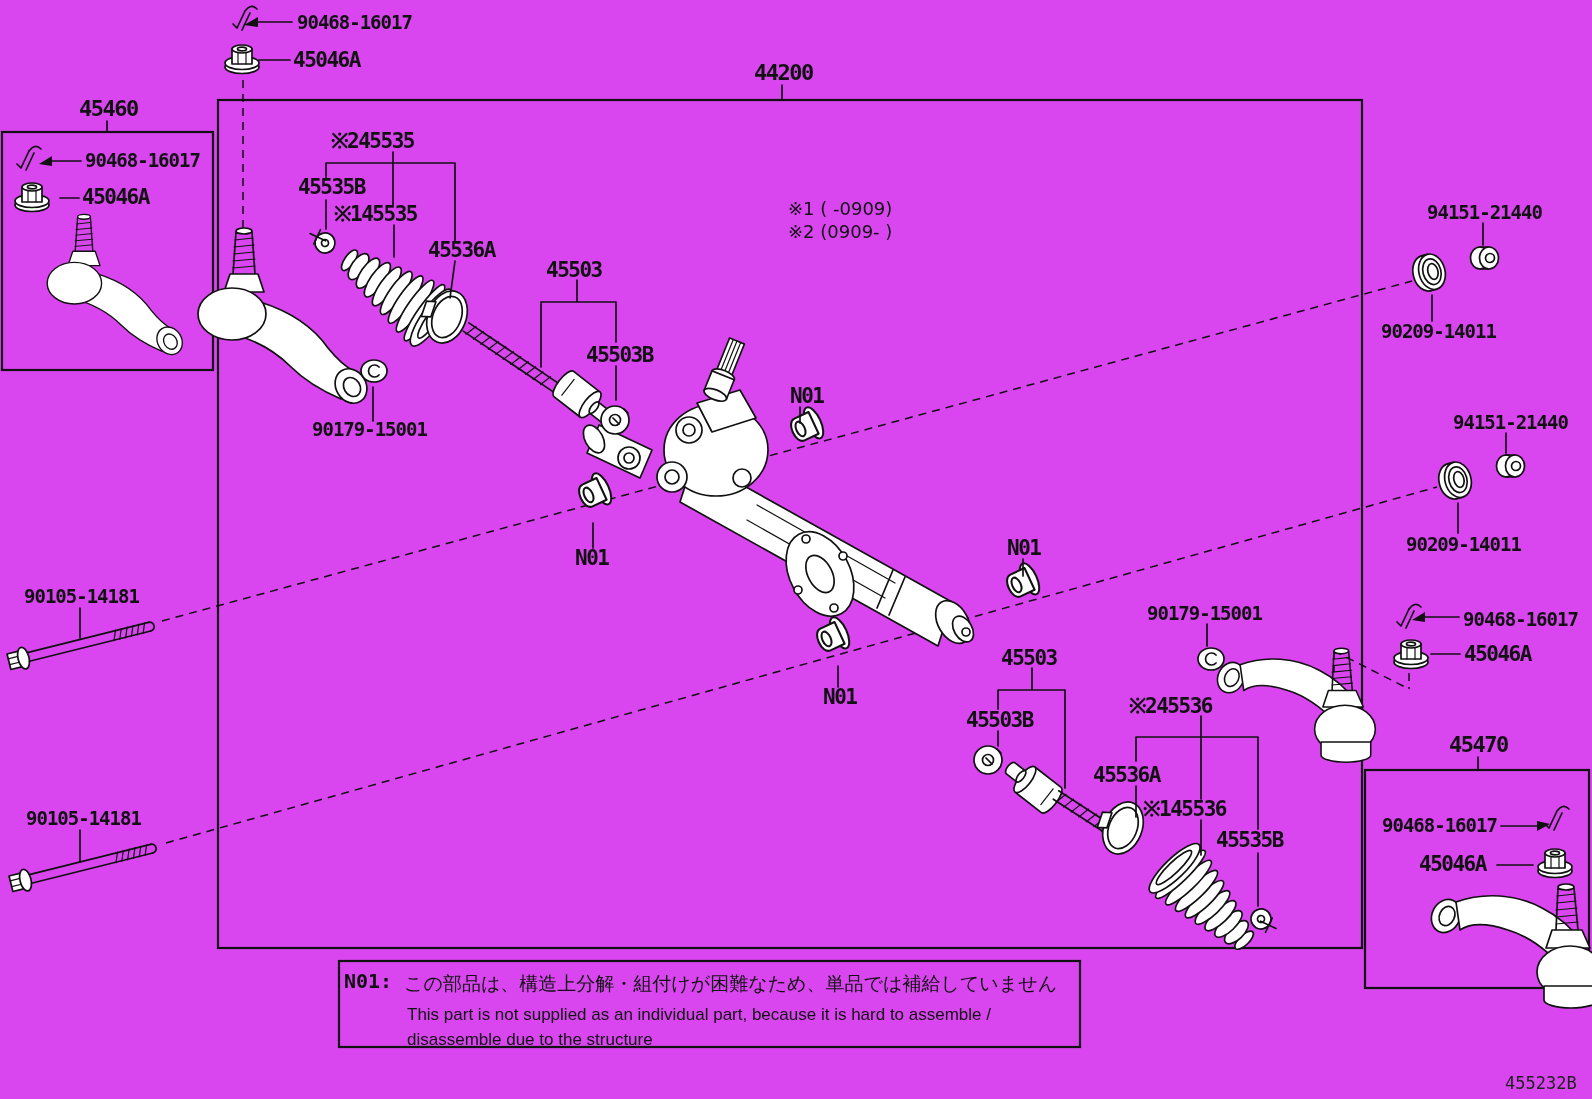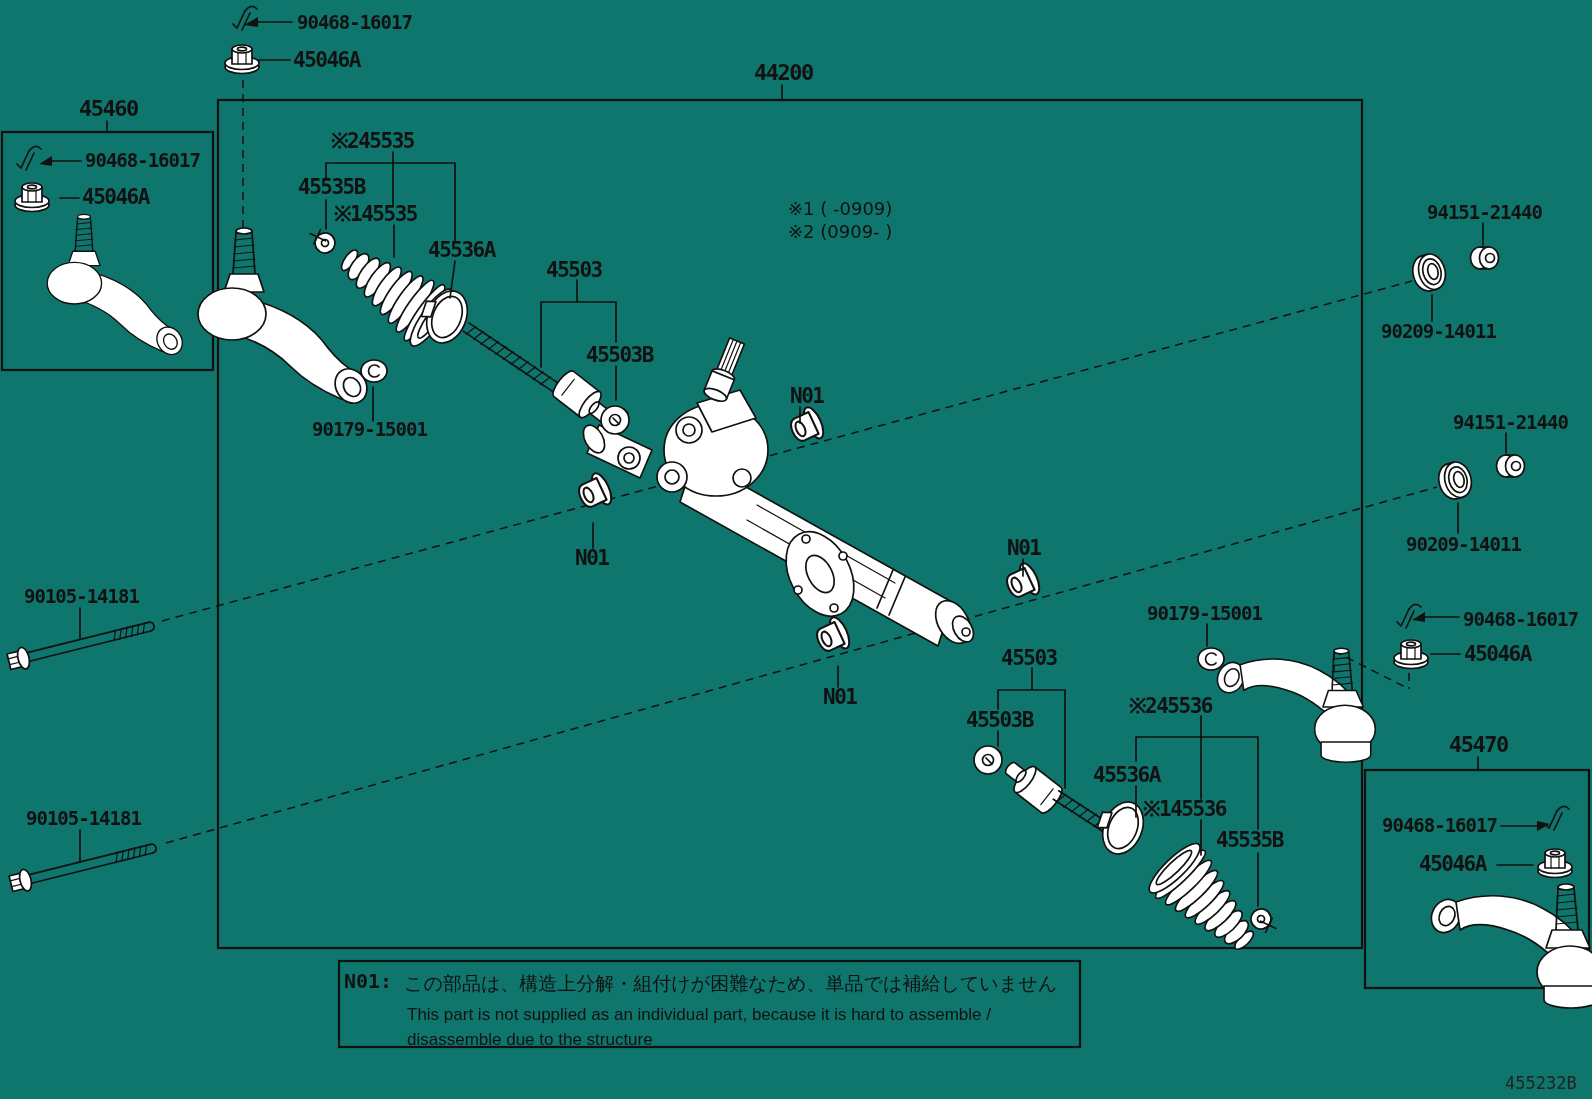--- a/index.html
+++ b/index.html
@@ -1,16 +1,16 @@
 <!DOCTYPE html>
 <html><head>
 <meta charset="utf-8">
 <style>
   html,body{margin:0;padding:0;background:#ffffff;}
-  .canvas{position:relative;width:1592px;height:1099px;background:#0f766e;overflow:hidden;text-decoration:underline;}
+  .canvas{position:relative;width:1592px;height:1099px;background:#d946ef;overflow:hidden;text-decoration:underline;}
   svg{display:block;}
   .pn{font:bold 19px "DejaVu Sans Mono",monospace;fill:#111;letter-spacing:-1px;}
   .pn-lg{font:bold 21px "DejaVu Sans Mono",monospace;fill:#111;letter-spacing:-1.5px;}
   .box-lbl{font:bold 22px "DejaVu Sans Mono",monospace;fill:#111;letter-spacing:-1.5px;}
   .fn-txt{font:18px "DejaVu Sans",sans-serif;fill:#111;}
   .note-tag{font:bold 20px "DejaVu Sans Mono",monospace;fill:#111;}
   .note-jp{font:19px "DejaVu Sans",sans-serif;fill:#111;}
   .note-en{font:17px "Liberation Sans",sans-serif;fill:#111;}
   .code{font:17px "DejaVu Sans Mono",monospace;fill:#222;}
   .ln{stroke:#111;fill:none;stroke-width:1.7;stroke-linecap:round;}

